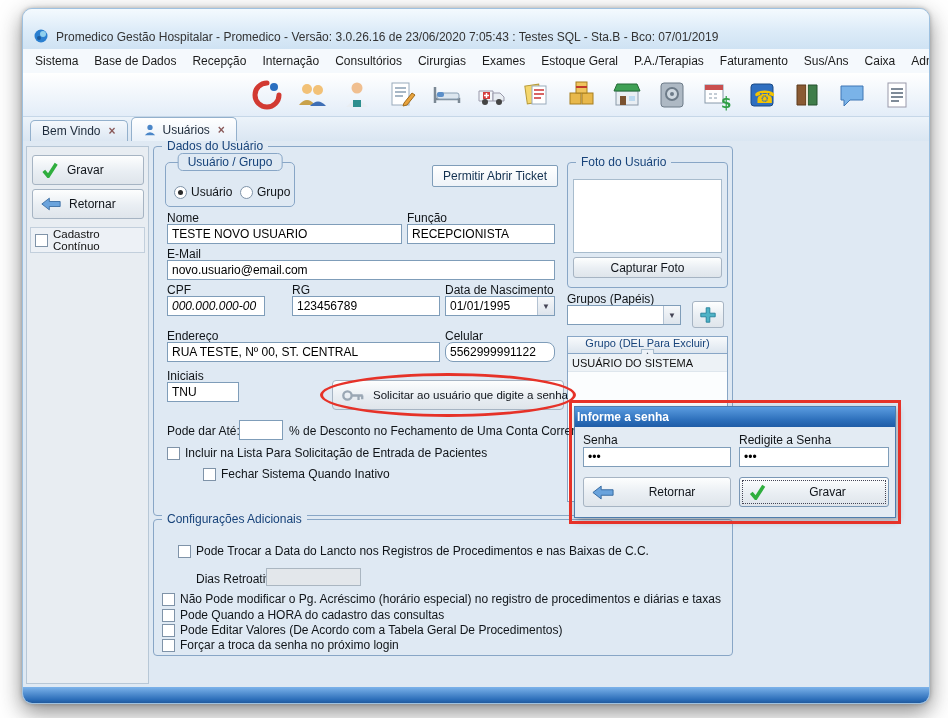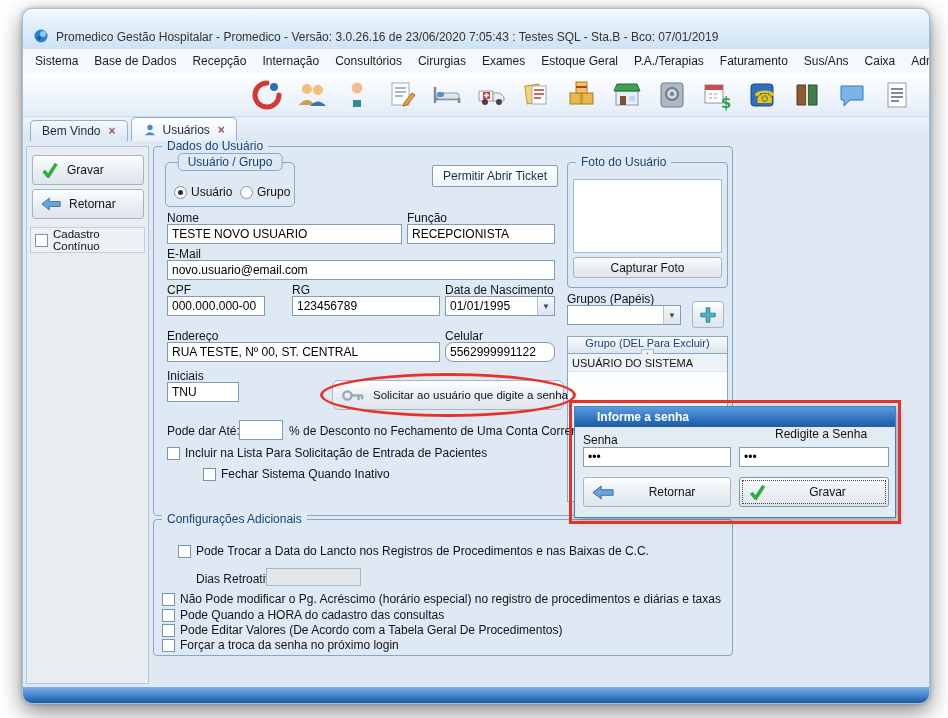--- a/index.html
+++ b/index.html
@@ -78,21 +78,21 @@
   .grid-list { position:absolute; background:#fbfdfe; border:1px solid #88a6c6; border-top:none; }
   .grid-row { height:18px; display:flex; align-items:center; padding:0 4px; font-size:11px; color:#111;
            background:#edf2f6; border-bottom:1px solid #dee6ed; }
   
   .key-btn { position:absolute; border-radius:4px; font-size:11.5px; justify-content:flex-start; }
   .red-ellipse { position:absolute; border:3px solid #e63228; border-radius:50%; pointer-events:none; z-index:20; }
   .red-frame { position:absolute; border:3px solid #e63228; pointer-events:none; z-index:30; }
   
   .dialog { position:absolute; background:#e3ebf3; border:1px solid #4e7dad; box-shadow:2px 3px 7px rgba(0,0,0,.3); z-index:10; }
   .dialog-title { height:20px; background:linear-gradient(#5b9ce0,#2a6cb8 70%,#1f5ca6); color:#fff; font-size:12px;
-           font-weight:bold; display:flex; align-items:center; padding:0 22px; }
+           font-weight:bold; display:flex; align-items:center; padding:0 2px; }
   .dlg-btn { position:absolute; height:30px; }
   .dlg-btn.focused { outline:1px dotted #445; outline-offset:-4px; border-color:#7a97b5; }
   .dlg-btn span.cap { flex:1; text-align:center; }
 </style>
 </head>
 <body>
 
 <div class="window">
 
   <div class="titlebar">
@@ -303,21 +303,21 @@
 
       <span class="lbl" style="left:13px; top:64px;">Nome</span>
       <input class="tin" style="left: 13px; top: 77px; width: 235px;" value="TESTE NOVO USUARIO">
       <span class="lbl" style="left:253px; top:64px;">Função</span>
       <input class="tin" style="left: 253px; top: 77px; width: 148px;" value="RECEPCIONISTA">
 
       <span class="lbl" style="left:13px; top:100px;">E-Mail</span>
       <input class="tin" style="left: 13px; top: 113px; width: 388px;" value="novo.usuario@email.com">
 
       <span class="lbl" style="left:13px; top:136px;">CPF</span>
-      <input class="tin" style="left: 13px; top: 149px; width: 98px;" value="000.000.000-00">
+      <input class="tin" style="left: 13px; top: 149px; width: 98px; font-style: italic;" value="000.000.000-00">
       <span class="lbl" style="left:138px; top:136px;">RG</span>
       <input class="tin" style="left: 138px; top: 149px; width: 148px;" value="123456789">
       <span class="lbl" style="left:291px; top:136px;">Data de Nascimento</span>
       <div class="combo" style="left:291px; top:149px; width:110px;">
         <span>01/01/1995</span>
         <span class="arrow-btn">▼</span>
       </div>
 
       <span class="lbl" style="left:413px; top:145px;">Grupos (Papéis)</span>
       <div class="combo" style="left:413px; top:158px; width:114px;">
@@ -343,21 +343,21 @@
       </div>
       <div class="grid-list" style="left:413px; top:207px; width:161px; height:148px;">
         <div class="grid-row">
           <span>USUÁRIO DO SISTEMA</span>
         </div>
       </div>
 
       <span class="lbl" style="left:13px; top:222px;">Iniciais</span>
       <input class="tin" style="left: 13px; top: 235px; width: 72px;" value="TNU">
 
-      <div class="gbtn key-btn" style="left:178px; top:233px; width:232px; height:30px;border-radius:7px;">
+      <div class="gbtn key-btn" style="left:178px; top:233px; width:232px; height:30px;">
         <span class="bicon">
           <svg width="24" height="15" viewBox="0 0 26 16">
               <circle cx="7" cy="8" r="4.5" fill="none" stroke="#9aa7b4" stroke-width="2.5"></circle>
               <path d="M11.5 8h12M19 8v5M23 8v4" stroke="#9aa7b4" stroke-width="2.5" fill="none"></path>
             </svg>
           </span>
         <span>Solicitar ao usuário que digite a senha</span>
       </div>
       <div class="red-ellipse" style="left:166px; top:226px; width:256px; height:44px;"></div>
 
@@ -402,21 +402,21 @@
         <span class="cbbox"></span>
         <span>Forçar a troca da senha no próximo login</span>
       </label>
     </div>
 
     <div class="dialog" style="left:551px; top:265px; width:322px; height:112px;">
       <div class="dialog-title">
         <span>Informe a senha</span>
       </div>
       <span class="lbl" style="left:8px; top:26px;">Senha</span>
-      <span class="lbl" style="left:164px; top:20px;margin-left:36px;">Redigite a Senha</span>
+      <span class="lbl" style="left:164px; top:26px;">Redigite a Senha</span>
       <input class="tin" style="left: 8px; top: 40px; width: 148px;" value="•••">
       <input class="tin" style="left: 164px; top: 40px; width: 150px;" value="•••">
       <div class="gbtn dlg-btn" style="left:8px; top:70px; width:148px;">
         <span class="bicon">
           <svg width="22" height="15" viewBox="0 0 24 16">
               <path d="M10 1v4h13v6H10v4L1 8z" fill="#6aa3dc" stroke="#31669e"></path>
             </svg>
           </span>
         <span class="cap">Retornar</span>
       </div>

